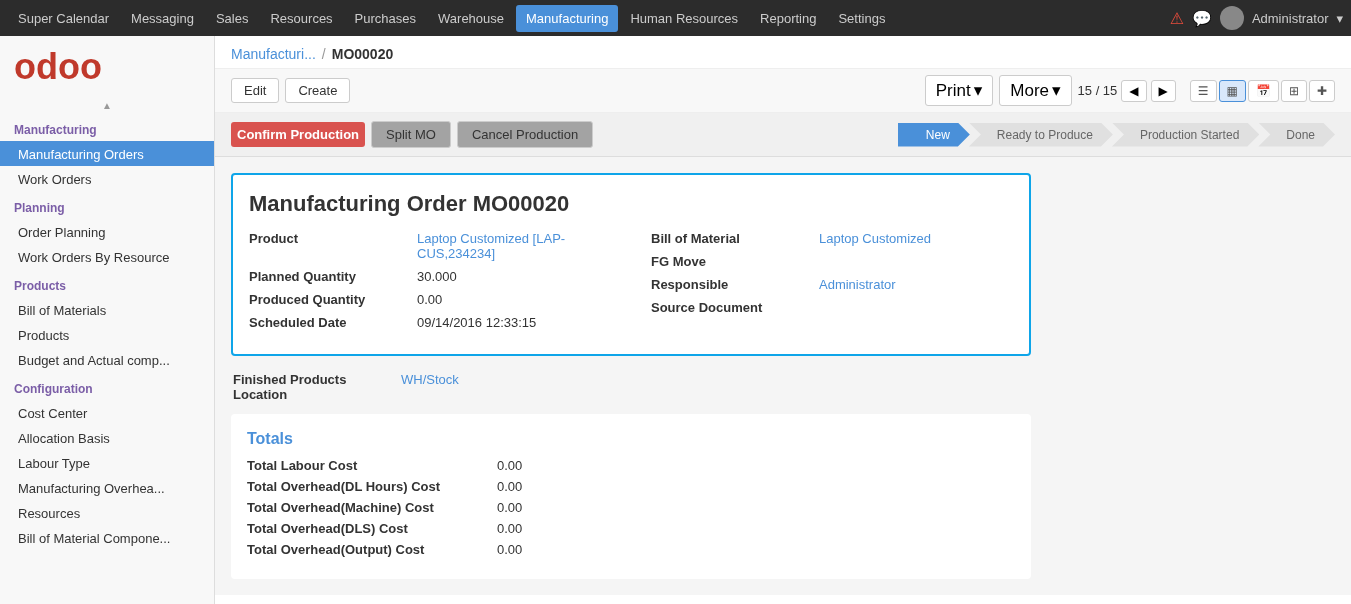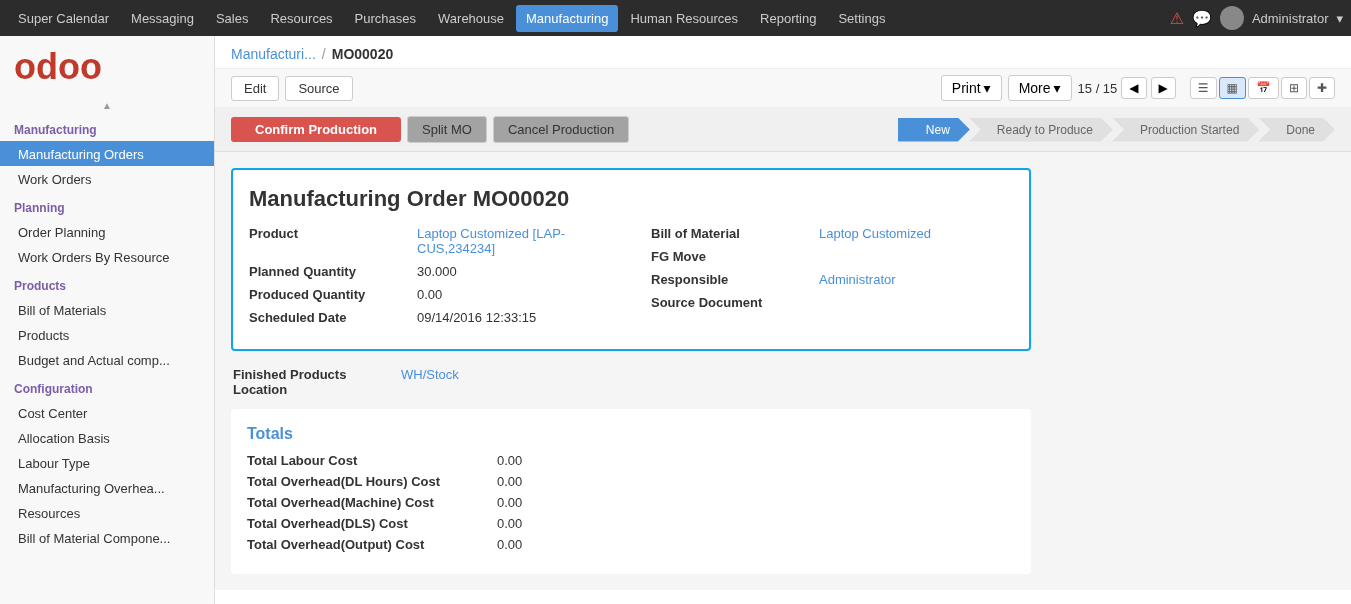--- a/index.html
+++ b/index.html
@@ -144,37 +144,37 @@
       font-size: 12px;
       color: #555;
     }
     .view-btn.active { background: #d9e8fb; border-color: #4a90d9; }
     .print-btn, .more-btn {
       padding: 4px 10px;
       border: 1px solid #ccc;
       background: #fff;
       border-radius: 3px;
       cursor: pointer;
-      font-size: 14px;
+      font-size: 17px;
       display: flex;
       align-items: center;
       gap: 3px;
     }
 
     
     .action-bar {
       padding: 8px 16px;
       display: flex;
       align-items: center;
       gap: 6px;
       border-bottom: 1px solid #ddd;
       background: #f0f0f0;
     }
     .action-btn-red {
-      padding: 5px 24px;
+      padding: 5px 6px;
       background: #d9534f;
       color: #fff;
       border: none;
       border-radius: 3px;
       cursor: pointer;
       font-size: 13px;
       font-weight: bold;
     }
     .action-btn-outline {
       padding: 5px 14px;
@@ -360,21 +360,21 @@
   <div class="content-area">
 
     <div class="page-header">
       <span class="breadcrumb-link">Manufacturi...</span>
       <span class="breadcrumb-sep">/</span>
       <span class="breadcrumb-current">MO00020</span>
     </div>
 
     <div class="toolbar">
       <button class="toolbar-btn">Edit</button>
-      <button class="toolbar-btn">Source</button>
+      <button class="toolbar-btn">Create</button>
       <div class="toolbar-spacer"></div>
       <button class="print-btn">
         <span>Print</span>
         <span>▾</span>
       </button>
       <button class="more-btn">
         <span>More</span>
         <span>▾</span>
       </button>
       <div class="toolbar-pagination">

